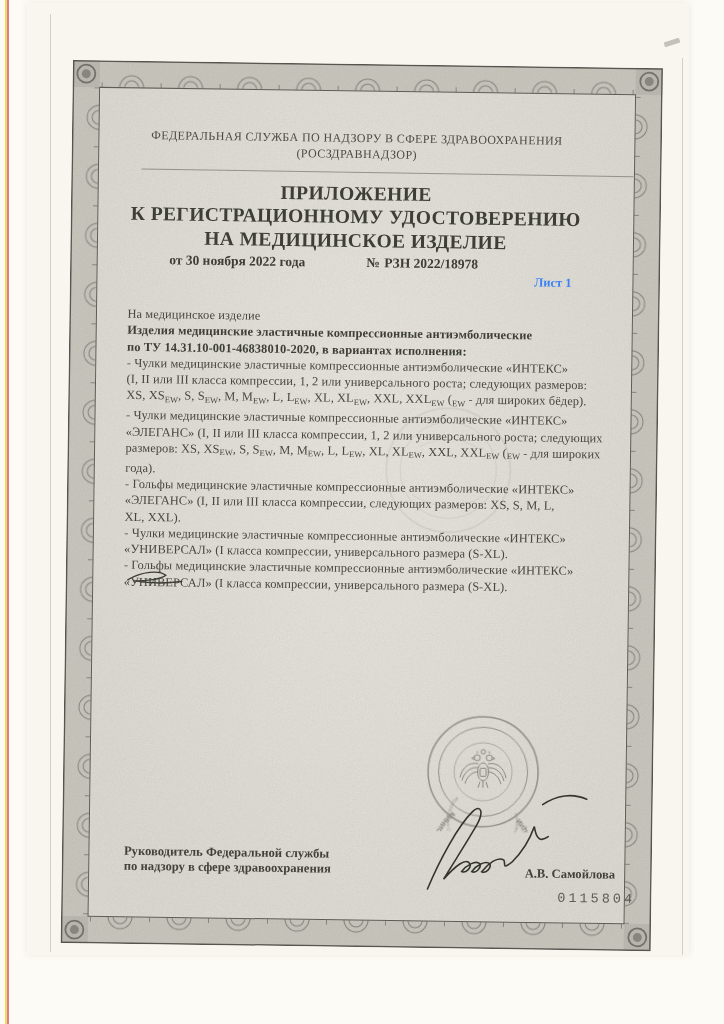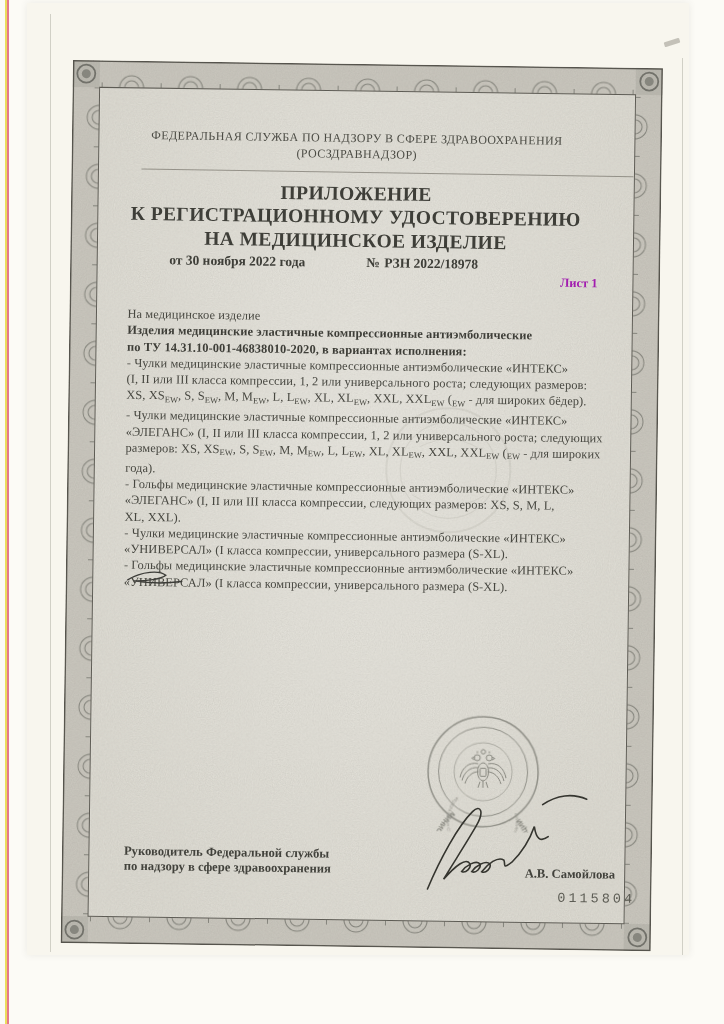--- a/index.html
+++ b/index.html
@@ -32,21 +32,21 @@
     content:"";position:absolute;left:28px;top:28px;right:28px;bottom:28px;
     background:radial-gradient(ellipse at 50% 42%, rgba(255,255,255,.10), rgba(120,116,100,.07) 85%);
     pointer-events:none;
   }
   .centered{left:17px;width:536px;text-align:center;}
   .agency-line{font-size:12px;letter-spacing:.4px;color:#4c4c45;}
   .divider{left:70px;top:108px;width:492px;height:1px;background:rgba(92,90,80,.55);transform:rotate(.12deg);}
   .title-line{font-size:19.5px;font-weight:bold;letter-spacing:.4px;color:#3e3e38;}
   .issue-row{top:191px;height:20px;font-size:13.5px;font-weight:bold;color:#3e3e38;}
   .issue-row span{position:absolute;top:0;white-space:nowrap;}
-  .sheet{left:490px;top:209px;width:70px;font-size:12.5px;font-weight:bold;color:#a21caf;}
+  .sheet{left:464px;top:209px;width:70px;font-size:12.5px;font-weight:bold;color:#3b82f6;}
   .body-block{left:58px;top:245px;width:520px;font-size:12.4px;line-height:16.3px;color:#474740;}
   .bline{white-space:nowrap;letter-spacing:.1px;}
   .bline.b{font-weight:bold;color:#3e3e38;}
   .bline .subsz{font-size:8.5px;vertical-align:-2.5px;letter-spacing:0;margin-top:13px;}
   .signer{font-size:12.6px;font-weight:bold;color:#42423c;white-space:nowrap;}
   .serial{left:496px;top:824px;font-family:"Liberation Mono","DejaVu Sans Mono",monospace;
           font-size:13.5px;letter-spacing:3px;color:#5c5c54;white-space:nowrap;}
   svg{display:block;}
 </style>
 </head>

